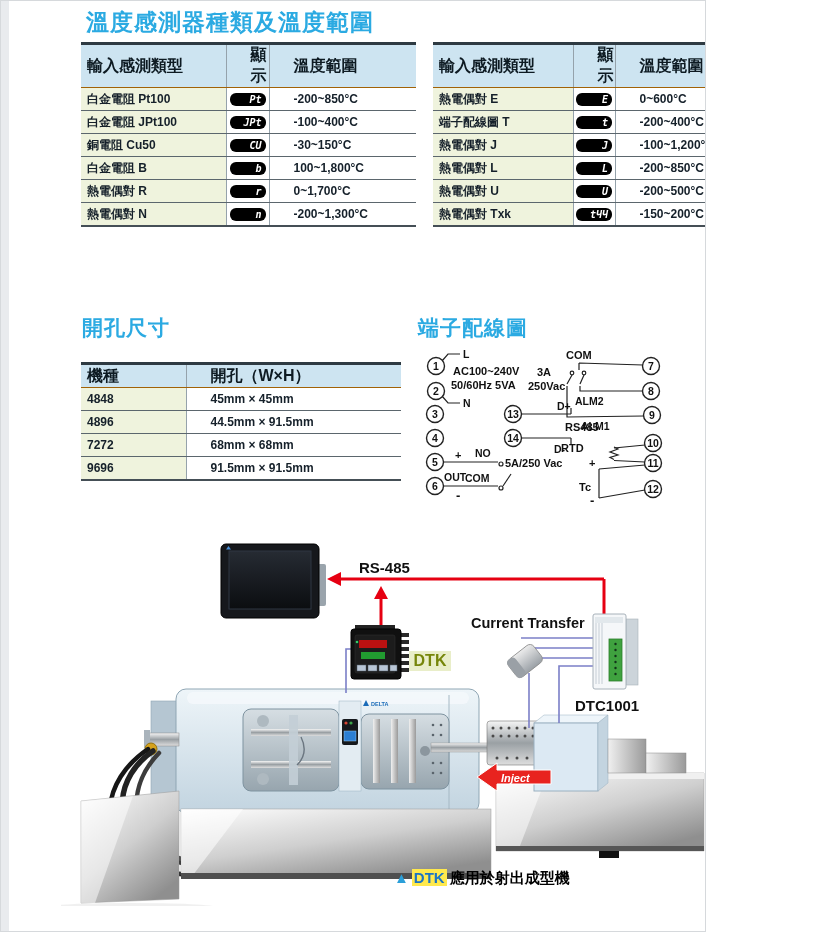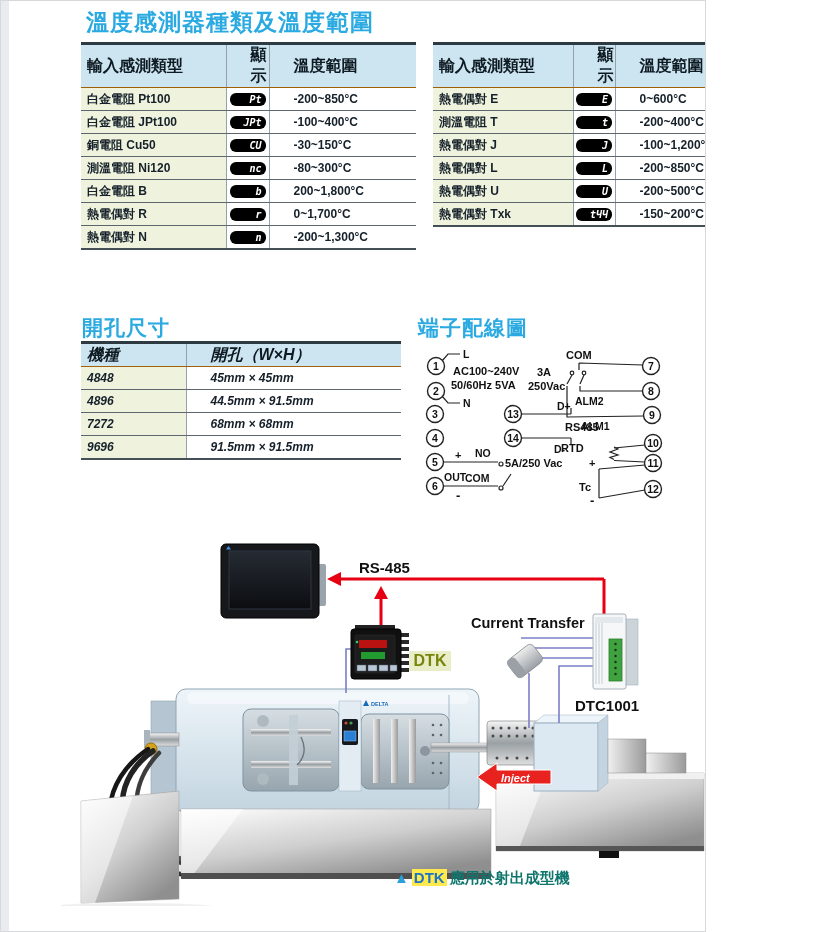--- a/index.html
+++ b/index.html
@@ -25,21 +25,21 @@
     border-radius:6px;padding:1px 4px 1px 2px;font-family:"DejaVu Sans Mono",monospace;
     font-size:10px;font-style:italic;font-weight:bold;text-align:right;}
 
   svg text{font-family:"Liberation Sans","DejaVu Sans",sans-serif;}
   .wlbl{font-weight:bold;fill:#111;}
   .wnum{font-weight:bold;fill:#111;}
 
   .cap{position:absolute;left:393px;top:868px;font-size:15px;font-weight:bold;white-space:nowrap;}
   .cap .tri{color:#2b9fd9;}
   .cap .hl{color:#1b74c4;background:#ffe94d;padding:0 2px;margin:0 3px;}
-  .cap .txt{color:#0f766e;}
+  .cap .txt{color:#000000;}
 </style>
 </head>
 <body>
 
 <div class="page">
   <div class="edge-strip"></div>
 
   <div class="ttl ttl1">溫度感測器種類及溫度範圍</div>
 
   <table class="tbl" style="left:80px;top:41px;width:335px;">
@@ -65,28 +65,23 @@
           <td class="c1">白金電阻 JPt100</td>
           <td class="c2"><span class="disp">JPt</span></td>
           <td>-100~400°C</td>
         </tr>
       <tr>
           <td class="c1">銅電阻 Cu50</td>
           <td class="c2"><span class="disp">CU</span></td>
           <td>-30~150°C</td>
         </tr>
       <tr>
-          <td class="c1">測溫電阻 Ni120</td>
-          <td class="c2"><span class="disp">nc</span></td>
-          <td>-80~300°C</td>
-        </tr>
-      <tr>
           <td class="c1">白金電阻 B</td>
           <td class="c2"><span class="disp">b</span></td>
-          <td>200~1,800°C</td>
+          <td>100~1,800°C</td>
         </tr>
       <tr>
           <td class="c1">熱電偶對 R</td>
           <td class="c2"><span class="disp">r</span></td>
           <td>0~1,700°C</td>
         </tr>
       <tr class="last">
           <td class="c1">熱電偶對 N</td>
           <td class="c2"><span class="disp">n</span></td>
           <td>-200~1,300°C</td>
@@ -107,21 +102,21 @@
         <th>溫度範圍</th>
       </tr>
     </thead>
     <tbody>
       <tr>
           <td class="c1">熱電偶對 E</td>
           <td class="c2"><span class="disp">E</span></td>
           <td>0~600°C</td>
         </tr>
       <tr>
-          <td class="c1">測溫電阻 T</td>
+          <td class="c1">端子配線圖 T</td>
           <td class="c2"><span class="disp">t</span></td>
           <td>-200~400°C</td>
         </tr>
       <tr>
           <td class="c1">熱電偶對 J</td>
           <td class="c2"><span class="disp">J</span></td>
           <td>-100~1,200°C</td>
         </tr>
       <tr>
           <td class="c1">熱電偶對 L</td>
@@ -137,21 +132,21 @@
           <td class="c1">熱電偶對 Txk</td>
           <td class="c2"><span class="disp">tЧЧ</span></td>
           <td>-150~200°C</td>
         </tr>
     </tbody>
   </table>
 
   <div class="ttl ttl2">開孔尺寸</div>
   <div class="ttl ttl3">端子配線圖</div>
 
-  <table class="tbl" style="left:80px;top:340px;width:320px;font-style:italic;">
+  <table class="tbl" style="left:80px;top:361px;width:320px;">
     <colgroup>
         <col style="width:105px">
         <col style="width:215px">
       </colgroup>
     <thead>
       <tr>
         <th>機種</th>
         <th>開孔（W×H）</th>
       </tr>
     </thead>

